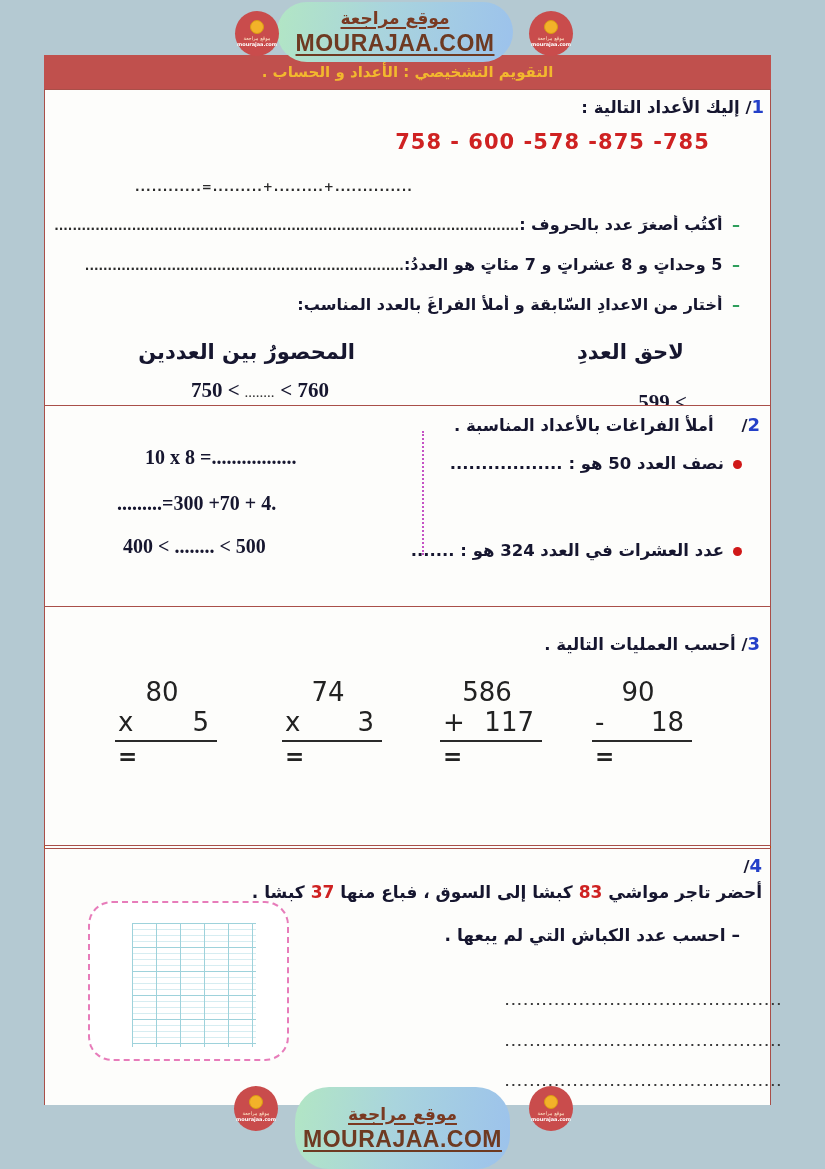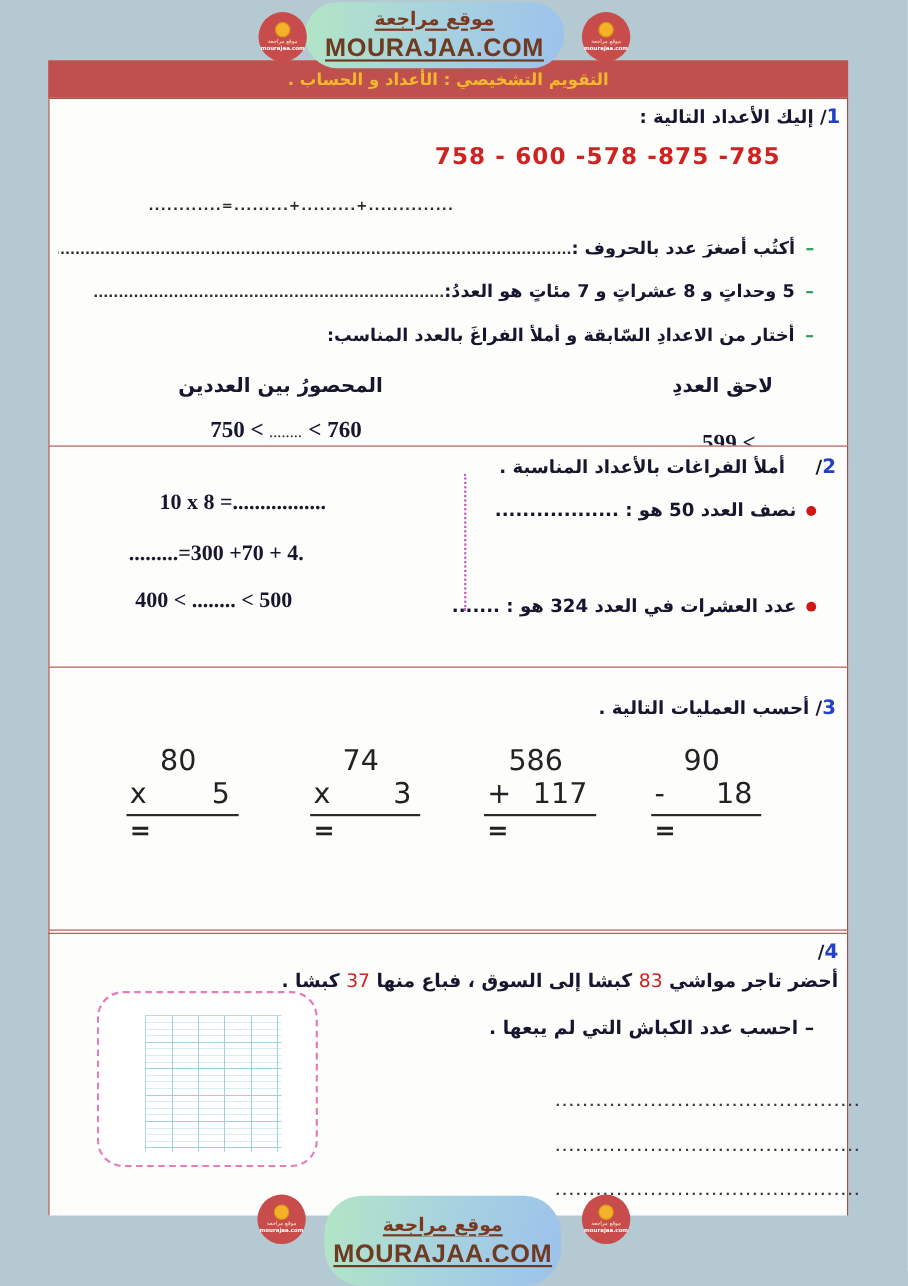--- a/index.html
+++ b/index.html
@@ -19,35 +19,35 @@
   #sec4{top:792px;height:257px;border-bottom:none}
   .abs{position:absolute}
   .rtl{direction:rtl;unicode-bidi:embed}
   .qhead{font-size:16.5px;font-weight:bold;white-space:nowrap}
   .qnum{color:#2440c8;font-size:18px;font-weight:bold}
   .qslash{font-weight:bold}
   .dash{color:#2e9e5b;font-weight:bold;margin-left:4px}
   .dots{color:#2a2a2a;font-size:12px;letter-spacing:1px;font-weight:bold}
   .line{font-size:16px;font-weight:bold;white-space:nowrap;overflow:hidden}
   .red-numbers{color:#cf2222;font-weight:bold;font-size:21px;letter-spacing:1px;text-align:center}
-  .tbl-head{font-size:18px;font-weight:bold;text-align:center;white-space:nowrap}
+  .tbl-head{font-size:21px;font-weight:bold;text-align:left;white-space:nowrap}
   .tbl-val{font-family:Liberation Serif, serif;font-weight:bold;font-size:21px;white-space:nowrap}
   .small-dots{font-size:11px;letter-spacing:1px;font-weight:bold;color:#333}
   .bullet{display:inline-block;width:9px;height:9px;border-radius:50%;background:#d01818;margin-left:9px;vertical-align:middle}
   .b-line{font-size:16.5px;font-weight:bold;white-space:nowrap}
   .eq{font-family:"Liberation Serif","DejaVu Serif",serif;font-weight:bold;font-size:20px;white-space:nowrap}
   .vdivider{border-left:2px dotted #c553c5;width:0}
   
   .op-col{position:absolute;top:70px;font-size:26px;color:#222}
   .op-top{text-align:center;padding-right:8px}
   .op-row{display:flex;justify-content:space-between;padding:0 8px 3px 3px;border-bottom:2.5px solid #2a2a2a}
   .op-eq{font-weight:bold;font-size:23px;padding:1px 0 0 3px}
   
   .story{font-size:17px;font-weight:bold;white-space:nowrap}
-  .rednum{color:#cf2222;font-weight:normal}
+  .rednum{color:#cf2222;font-weight:bold}
   .dashed-box{position:absolute;border:2px dashed #e77cba;border-radius:24px;background:#fff}
   .grid-paper{position:absolute;
     background-image:
       repeating-linear-gradient(to right,#9ed2db 0 1px,transparent 1px 24px),
       repeating-linear-gradient(to bottom,#9ed2db 0 1px,transparent 1px 24px),
       repeating-linear-gradient(to bottom,rgba(165,215,225,.45) 0 1px,transparent 1px 6px)}
   .ans-dots{position:absolute;font-size:11px;letter-spacing:2px;font-weight:bold;color:#3a3a3a;white-space:nowrap}
   
   .pill{position:absolute;border-radius:30px;background:linear-gradient(100deg,#b2e6c4 0%,#a9d4dd 45%,#9cc2ec 100%);
         display:flex;flex-direction:column;align-items:center;justify-content:center;gap:2px;z-index:5}

